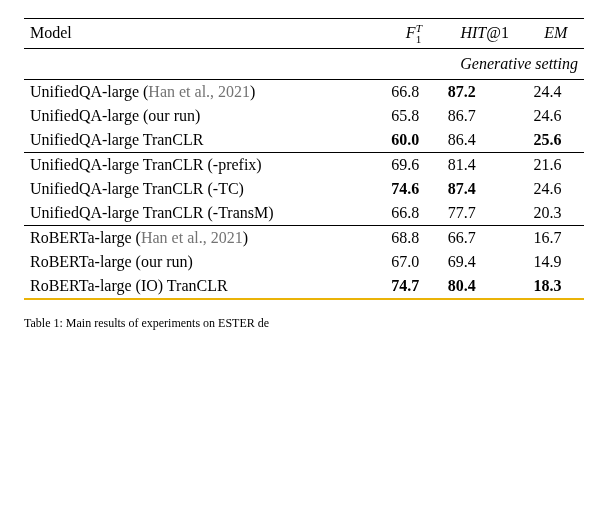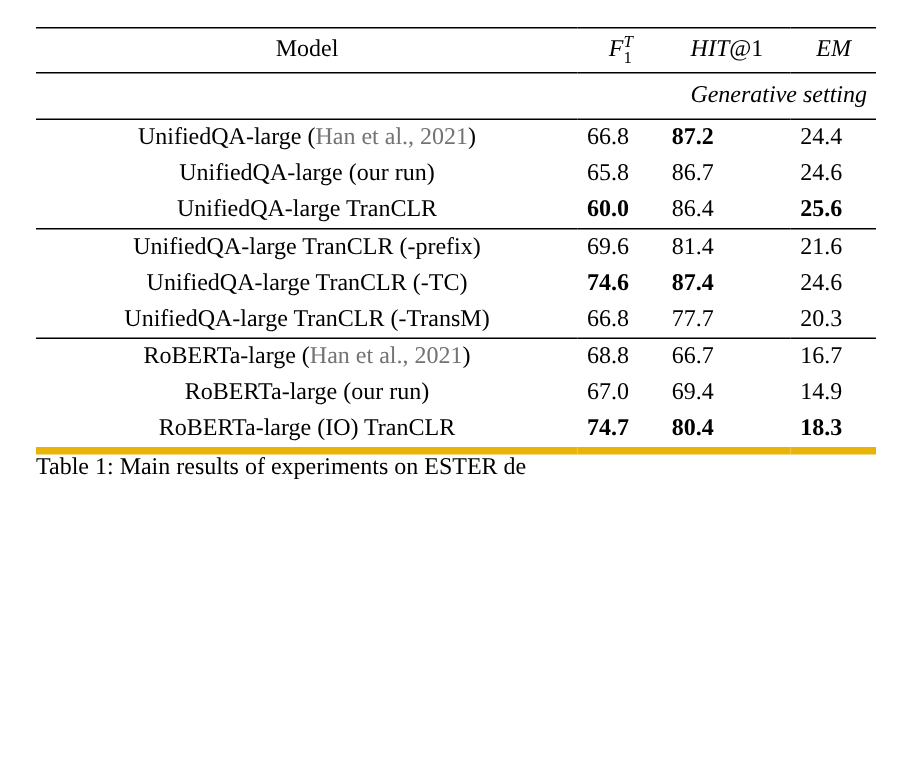--- a/index.html
+++ b/index.html
@@ -18,37 +18,38 @@
   table {
     border-collapse: collapse;
     width: 100%;
   }
   td, th {
     padding: 3px 6px;
     white-space: nowrap;
     font-weight: normal;
   }
   td:first-child, th:first-child {
-    text-align: center;
+    text-align: left;
     white-space: normal;
   }
   .hr-top th { border-top: 1px solid #000; }
-  .hr-bottom td, .hr-bottom th { border-bottom: 5px solid #eab308; }
+  .hr-bottom td, .hr-bottom th { border-bottom: 2px solid #eab308; }
   .hr-thin td, .hr-thin th { border-bottom: 0.5px solid #000; }
   .section td {
     text-align: right;
     font-style: italic;
     padding-top: 6px;
     padding-bottom: 6px;
   }
   .bold { font-weight: bold; }
   .cite { color: #737373; }
   .math { font-style: italic; }
   .caption {
-    font-size: 16px;
+    margin-top: 16px;
+    font-size: 12px;
   }
 </style>
 </head>
 <body>
 
 <div class="wrap">
 <table>
   <tbody>
         <tr class="hr-top hr-thin">
     <th>Model</th>

